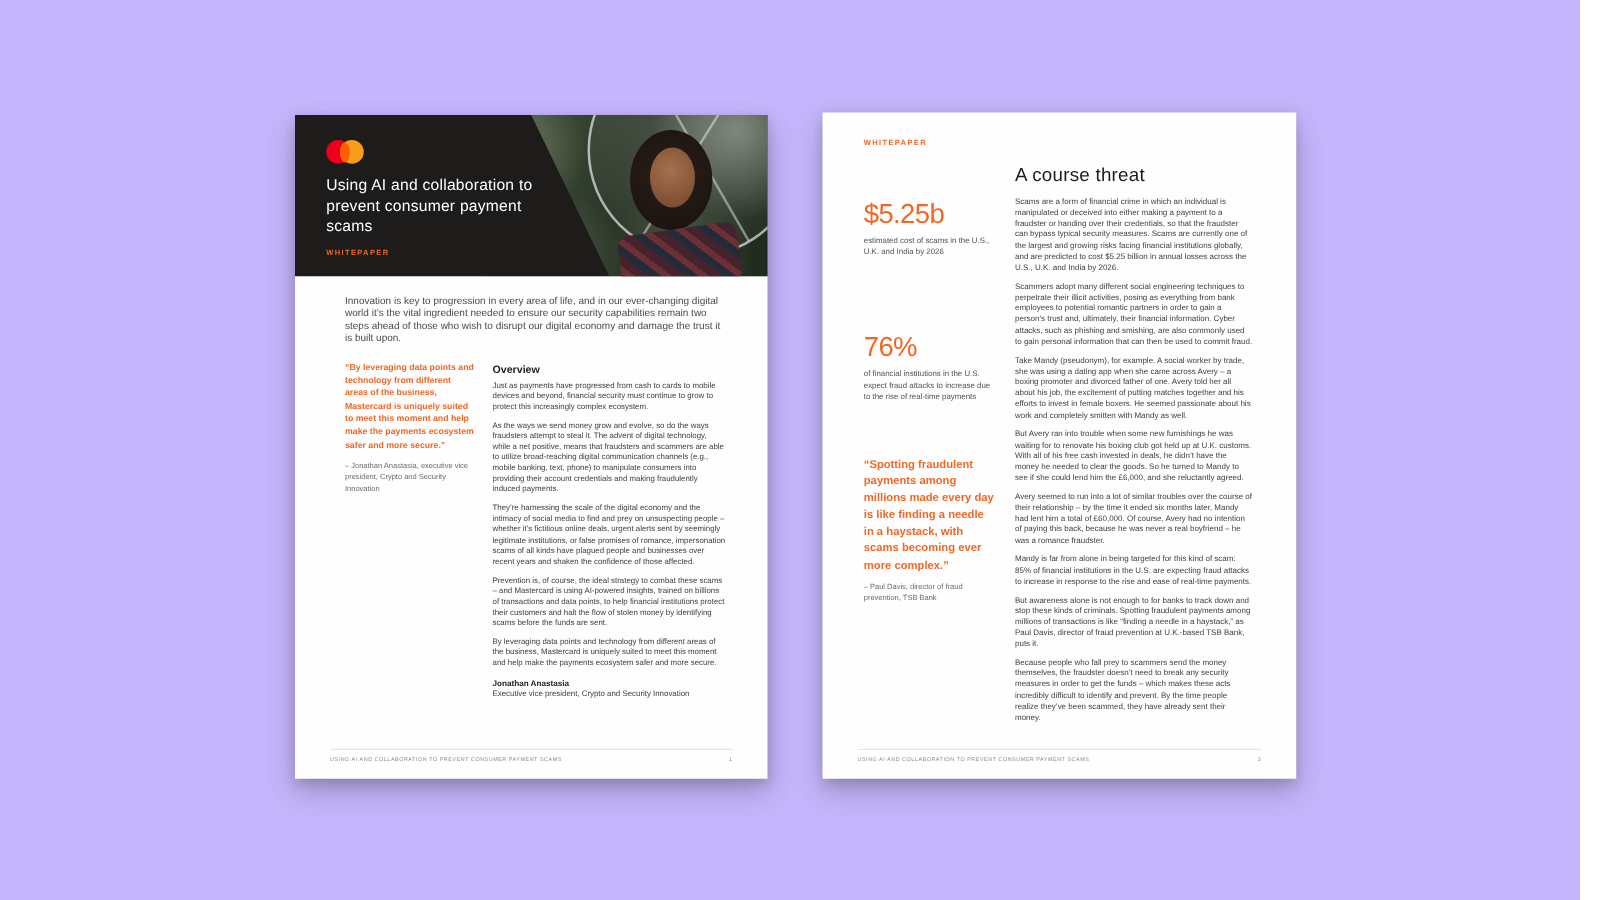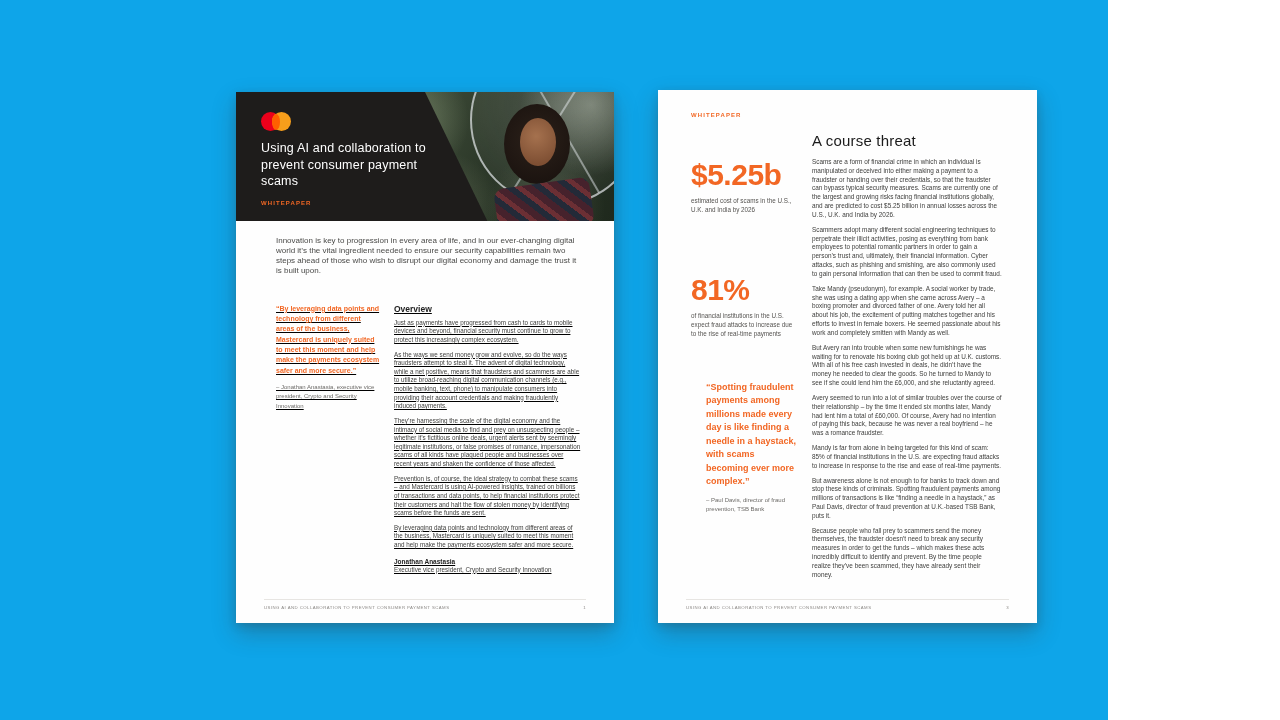--- a/index.html
+++ b/index.html
@@ -1,17 +1,17 @@
 <!DOCTYPE html>
 <html><head>
 <meta charset="utf-8">
 <style>
   html,body{margin:0;padding:0;}
   body{font-family:"Liberation Sans","DejaVu Sans",sans-serif;}
-  .canvas{position:relative;width:1108px;height:720px;background:#0ea5e9;overflow:hidden;}
+  .canvas{position:relative;width:1264px;height:720px;background:#c4b5fd;overflow:hidden;}
 
   .page{position:absolute;background:#fefefe;box-shadow:0 10px 22px rgba(55,50,44,.30),0 3px 8px rgba(55,50,44,.18);}
   .page-left{left:236px;top:92px;width:378px;height:531px;}
   .page-right{left:658px;top:90px;width:379px;height:533px;}
 
   
   .header{position:relative;height:129px;overflow:hidden;background:#1e1c1b;}
   .photo{position:absolute;top:0;right:0;width:60%;height:100%;background:linear-gradient(115deg,#47553f 0%,#2c3829 45%,#1f291d 100%);}
   .photo .bokeh{position:absolute;inset:0;background-image:
     radial-gradient(circle at 10% 22%,rgba(186,204,164,.38),transparent 26%),
@@ -33,41 +33,41 @@
   .mc-logo .red{left:0;background:#eb001b;}
   .mc-logo .orange{left:11px;background:#f79e1b;}
   .mc-logo .lens{left:11px;top:1.5px;width:8px;height:16px;border-radius:50%;background:#ff5f00;}
   .cover-title{position:absolute;left:25px;top:48px;width:172px;margin:0;font-size:12.5px;line-height:1.32;font-weight:400;letter-spacing:.2px;color:#ffffff;}
   .wp-label{font-size:6px;font-weight:700;letter-spacing:1.1px;color:#f26724;}
   .header .wp-label{position:absolute;left:25px;top:108px;}
 
   
   .body-left{padding:15px 33px 0 40px;}
   .intro{margin:0;font-size:8px;line-height:1.24;color:#4a4a48;}
-  .cols{display:flex;margin-top:28px;text-decoration:underline;}
+  .cols{display:flex;margin-top:14px;}
   .quote-col{width:104px;flex:none;margin-right:14px;}
   .quote{margin:0;font-size:7px;font-weight:700;line-height:1.48;color:#f26724;}
   .quote-attr{margin:7px 0 0 0;font-size:6px;line-height:1.55;color:#6d6b68;}
   .main-col{flex:1;min-width:0;}
   .sec-heading{margin:0 0 5px 0;font-size:8.5px;font-weight:700;color:#222;}
   .main-col p.bodytext{margin:0 0 6px 0;font-size:6.3px;line-height:1.37;color:#3d3d3b;}
   .sig-name{margin:8px 0 1px 0;font-size:6.5px;font-weight:700;color:#222;}
   .sig-title{margin:0;font-size:6.3px;color:#3d3d3b;}
 
   
   .footer{position:absolute;left:28px;right:28px;bottom:13px;border-top:1px solid #e7e5e2;padding-top:5px;display:flex;justify-content:space-between;font-size:4.3px;letter-spacing:.45px;color:#8b8885;}
 
   
   .r-body{display:flex;padding:22px 35px 0 33px;}
   .side-col{width:106px;flex:none;margin-right:15px;}
   .stat{margin-top:40px;}
   .stat.second{margin-top:58px;}
-  .stat-value{font-size:30px;font-weight:700;letter-spacing:-.5px;color:#f26724;}
+  .stat-value{font-size:22px;font-weight:400;letter-spacing:-.5px;color:#f26724;}
   .stat-caption{margin-top:5px;font-size:6.3px;line-height:1.42;color:#555350;}
-  .quote-block{margin-top:42px;margin-left:15px;}
+  .quote-block{margin-top:42px;}
   .quote-big{margin:0;font-size:9px;font-weight:700;line-height:1.5;color:#f26724;}
   .article{flex:1;min-width:0;}
   .threat-heading{margin:20px 0 9px 0;font-size:15px;font-weight:400;letter-spacing:.2px;color:#1b1b1b;}
   .article p.bodytext{margin:0 0 6px 0;font-size:6.4px;line-height:1.38;color:#3d3d3b;}
 </style>
 </head>
 <body>
 
 <div class="canvas">
 
@@ -119,21 +119,21 @@
 
   <div class="page page-right">
     <div class="r-body">
       <div class="side-col">
         <div class="wp-label">WHITEPAPER</div>
         <div class="stat">
           <div class="stat-value">$5.25b</div>
           <div class="stat-caption">estimated cost of scams in the U.S., U.K. and India by 2026</div>
         </div>
         <div class="stat second">
-          <div class="stat-value">81%</div>
+          <div class="stat-value">76%</div>
           <div class="stat-caption">of financial institutions in the U.S. expect fraud attacks to increase due to the rise of real-time payments</div>
         </div>
         <div class="quote-block">
           <p class="quote-big">“Spotting fraudulent payments among millions made every day is like finding a needle in a haystack, with scams becoming ever more complex.”</p>
           <p class="quote-attr">– Paul Davis, director of fraud prevention, TSB Bank</p>
         </div>
       </div>
       <div class="article">
         <h2 class="threat-heading">A course threat</h2>
         <p class="bodytext">Scams are a form of financial crime in which an individual is manipulated or deceived into either making a payment to a fraudster or handing over their credentials, so that the fraudster can bypass typical security measures. Scams are currently one of the largest and growing risks facing financial institutions globally, and are predicted to cost $5.25 billion in annual losses across the U.S., U.K. and India by 2026.</p>

